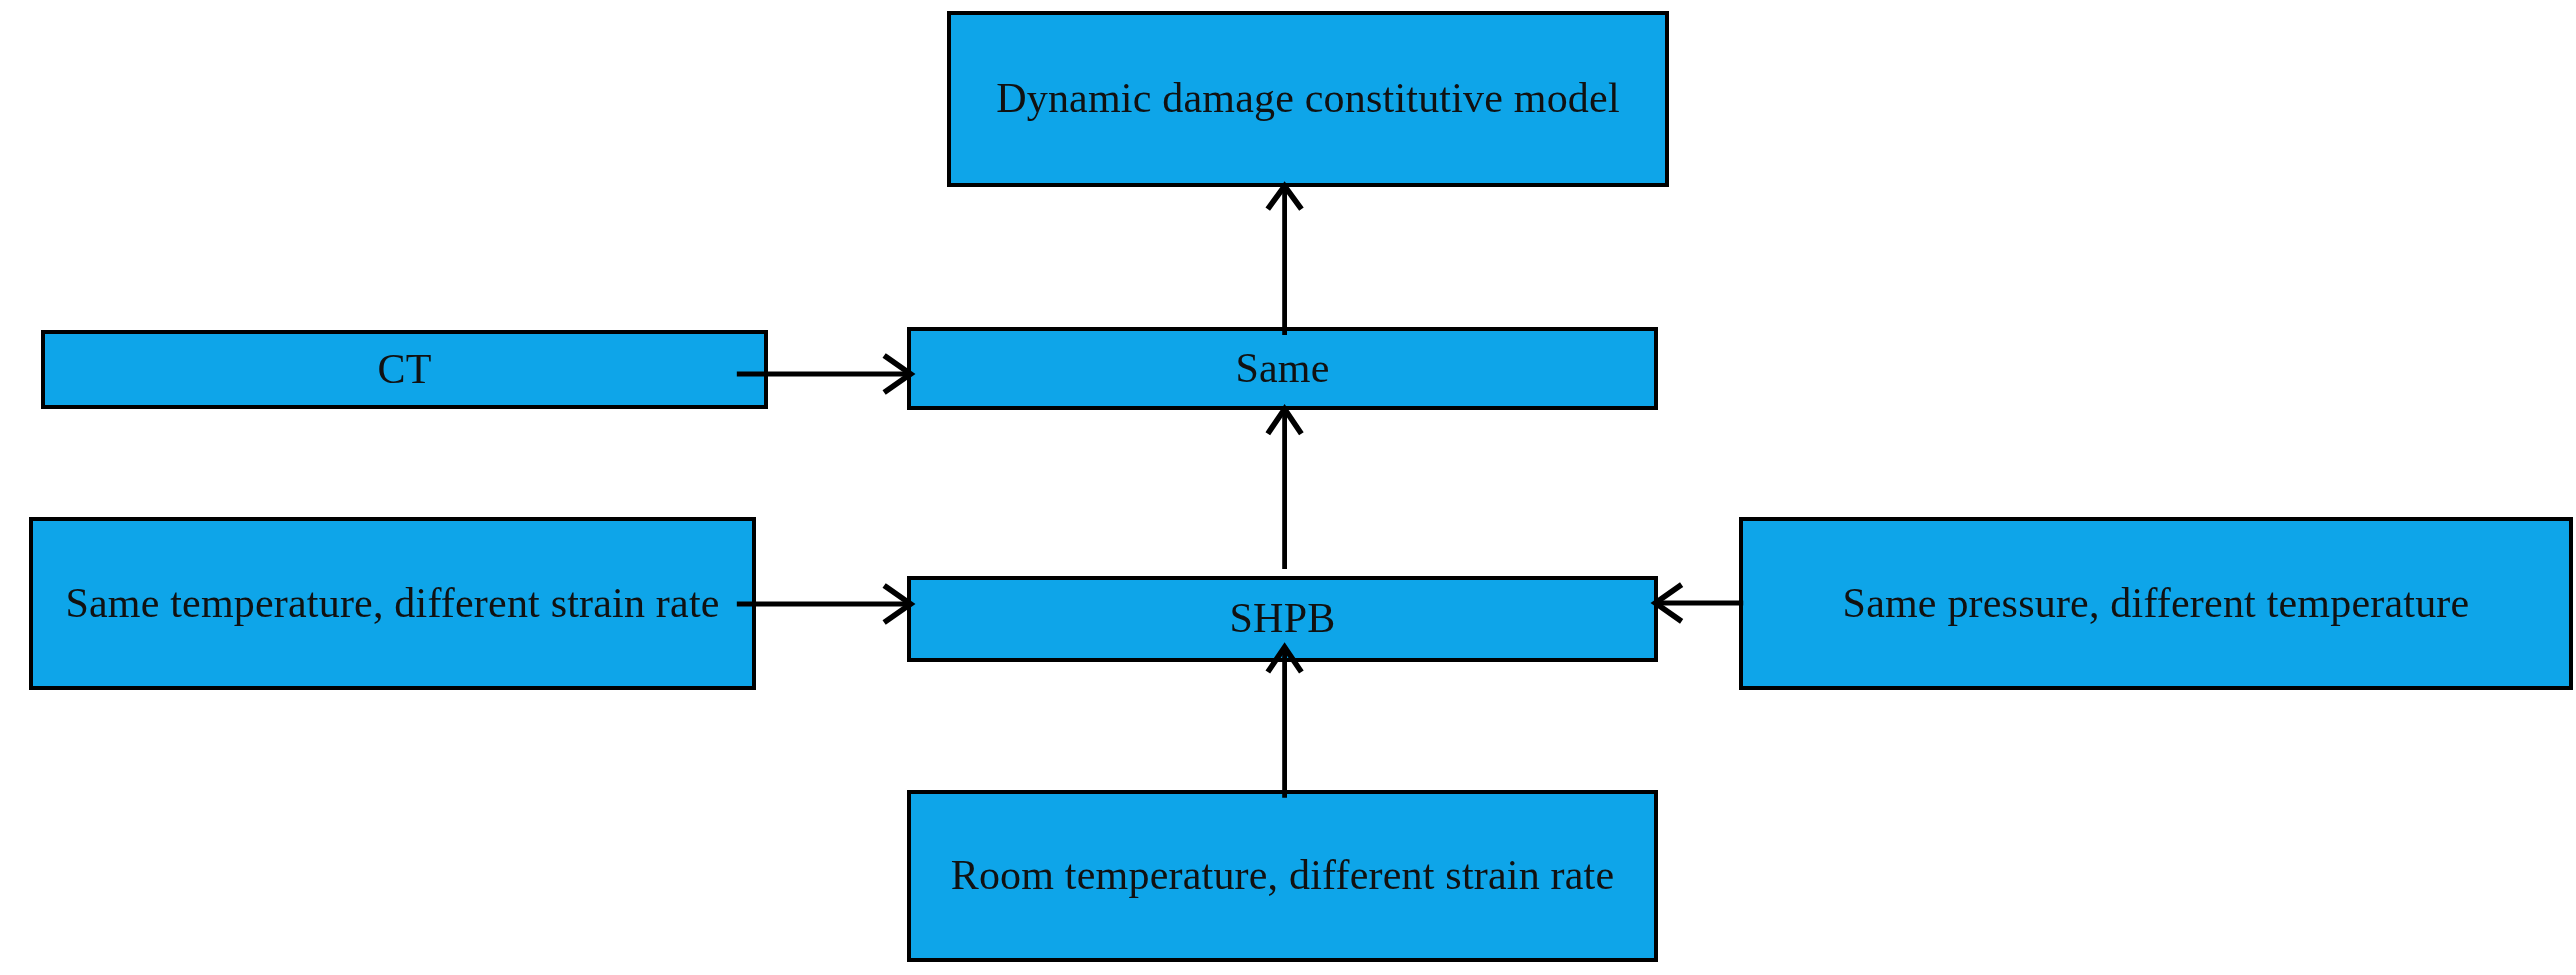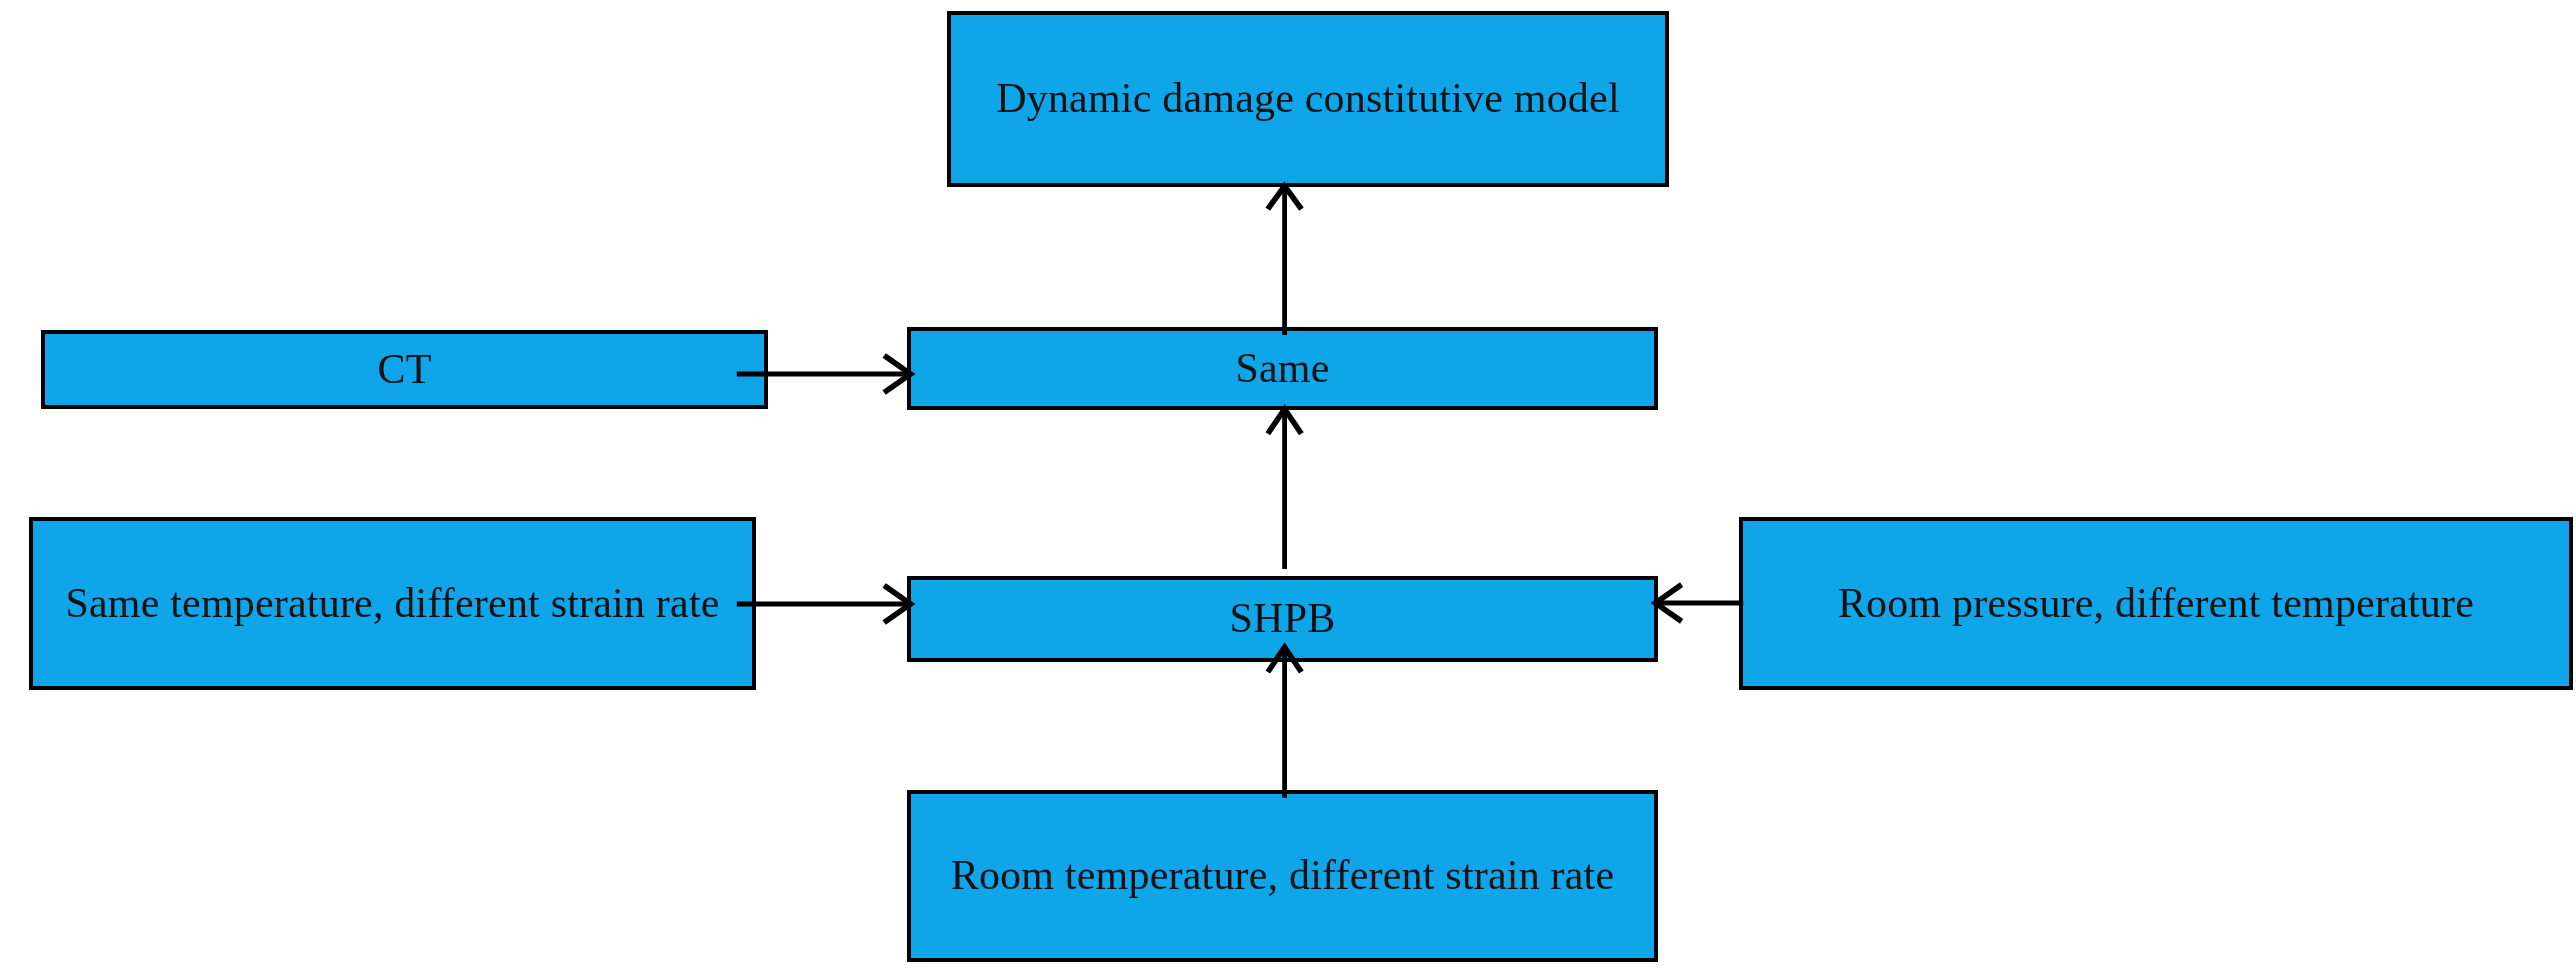--- a/index.html
+++ b/index.html
@@ -74,21 +74,21 @@
 
   <div class="node" id="node-same-temp">
     <span class="label">Same temperature, different strain rate</span>
   </div>
 
   <div class="node" id="node-shpb">
     <span class="label">SHPB</span>
   </div>
 
   <div class="node" id="node-same-press">
-    <span class="label">Room pressure, different temperature</span>
+    <span class="label">Same pressure, different temperature</span>
   </div>
 
   <div class="node" id="node-room-temp">
     <span class="label">Room temperature, different strain rate</span>
   </div>
 
   <div class="connector" id="conn-shale-to-model">
     <svg width="72" height="157" viewBox="0 0 90 196">
       <line x1="42" y1="196" x2="42" y2="14" stroke="#000000" stroke-width="6"></line>
       <polyline points="23,36 42,10 61,36" fill="none" stroke="#000000" stroke-width="7" stroke-linecap="square"></polyline>

